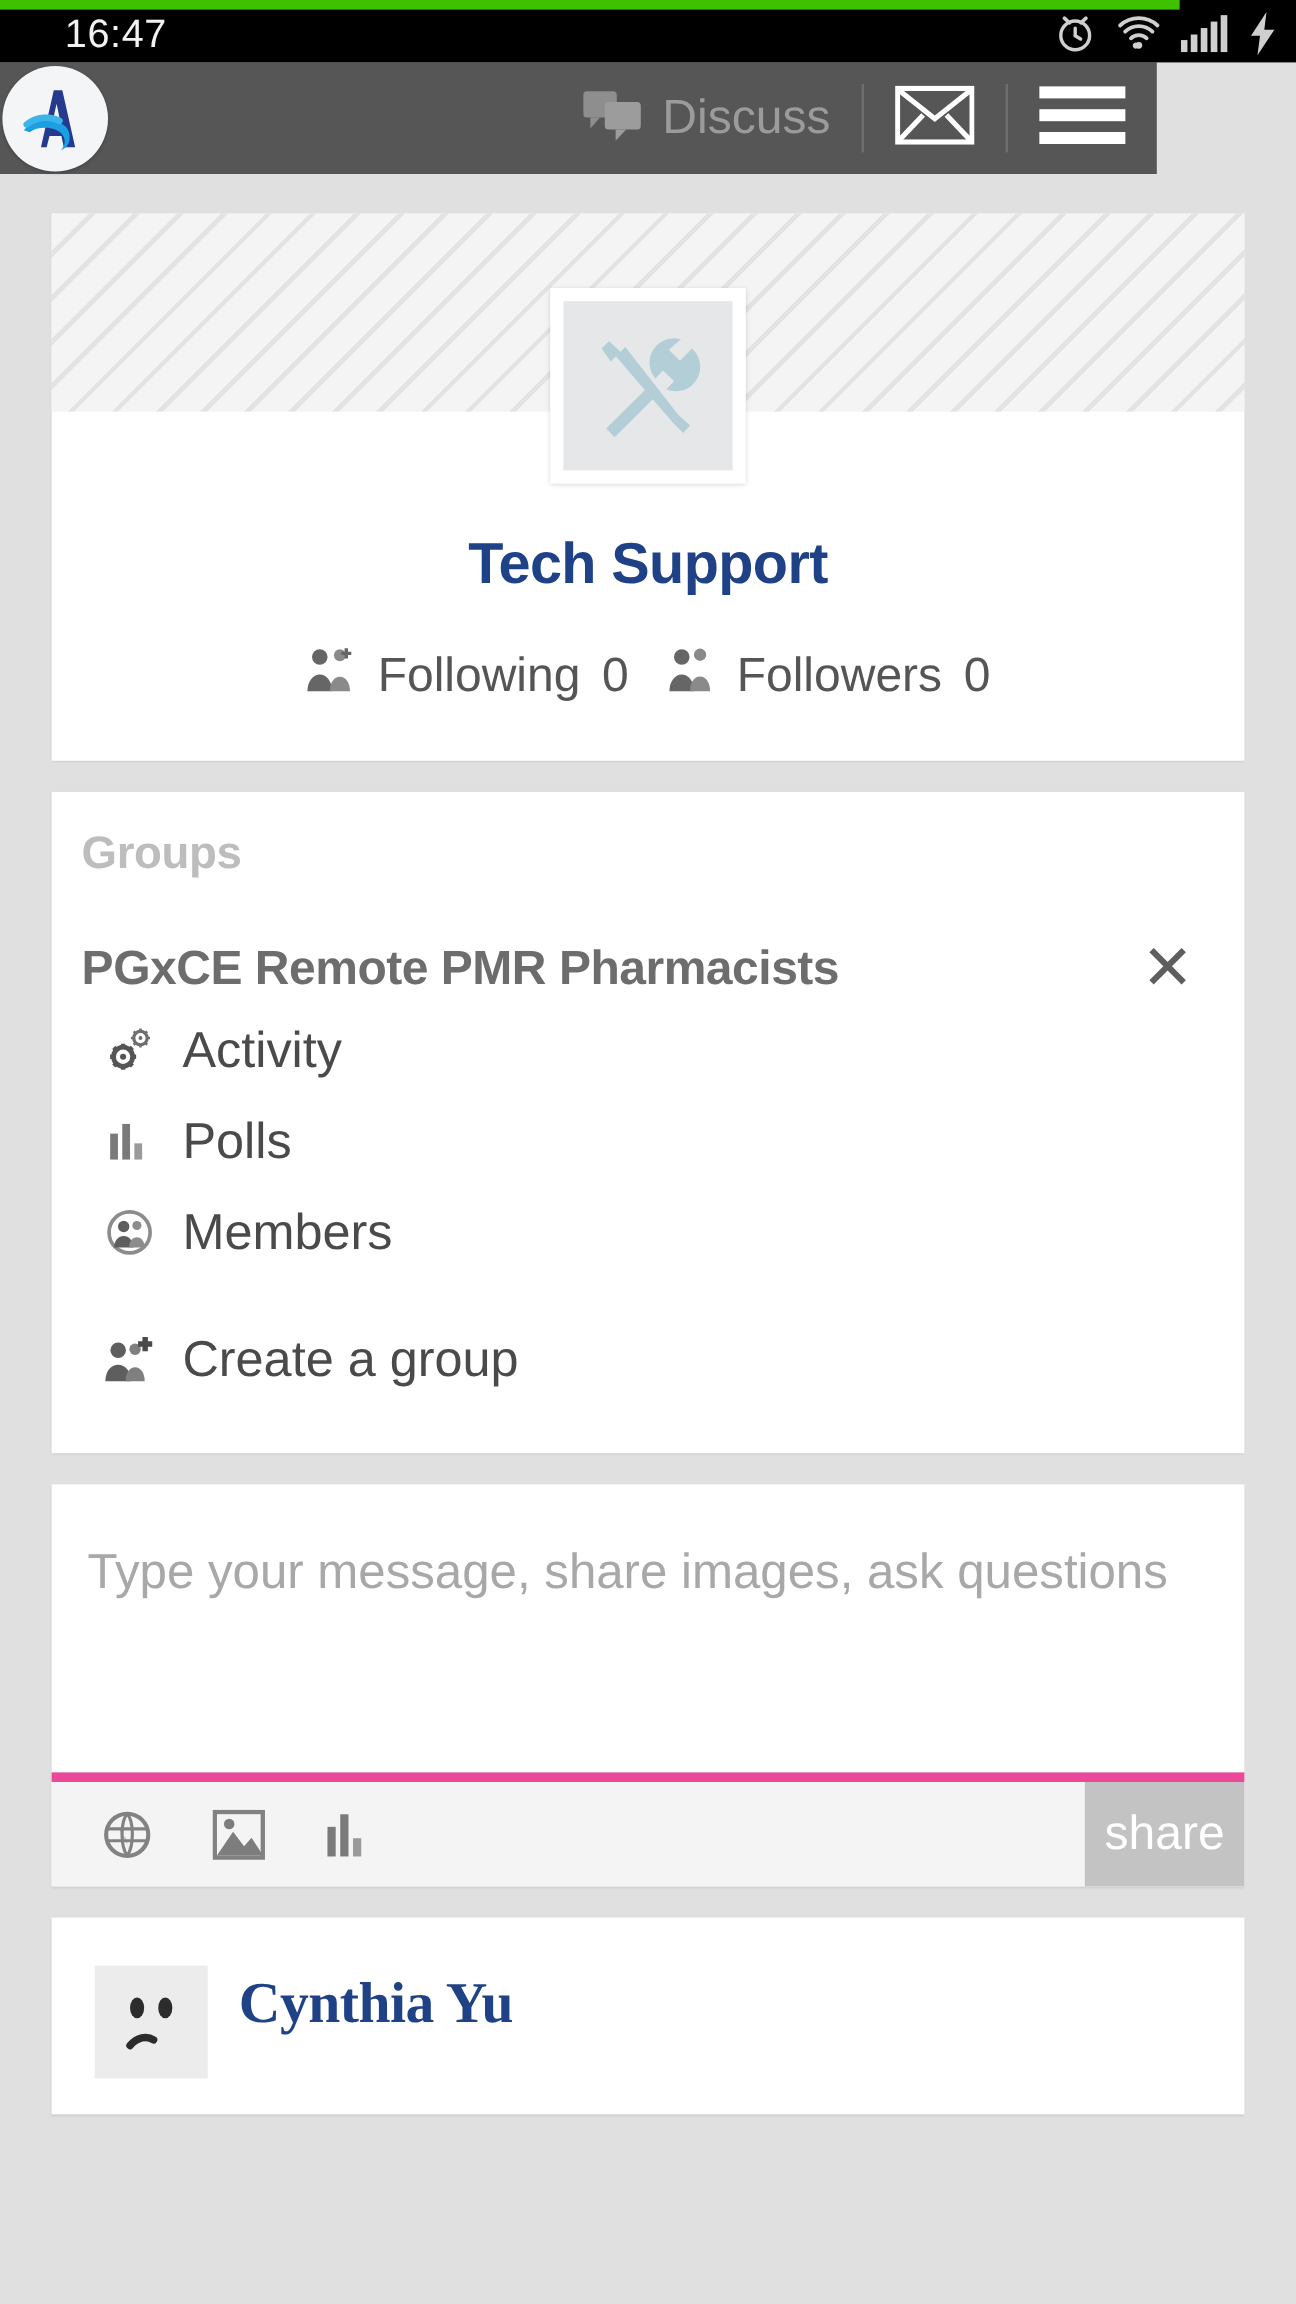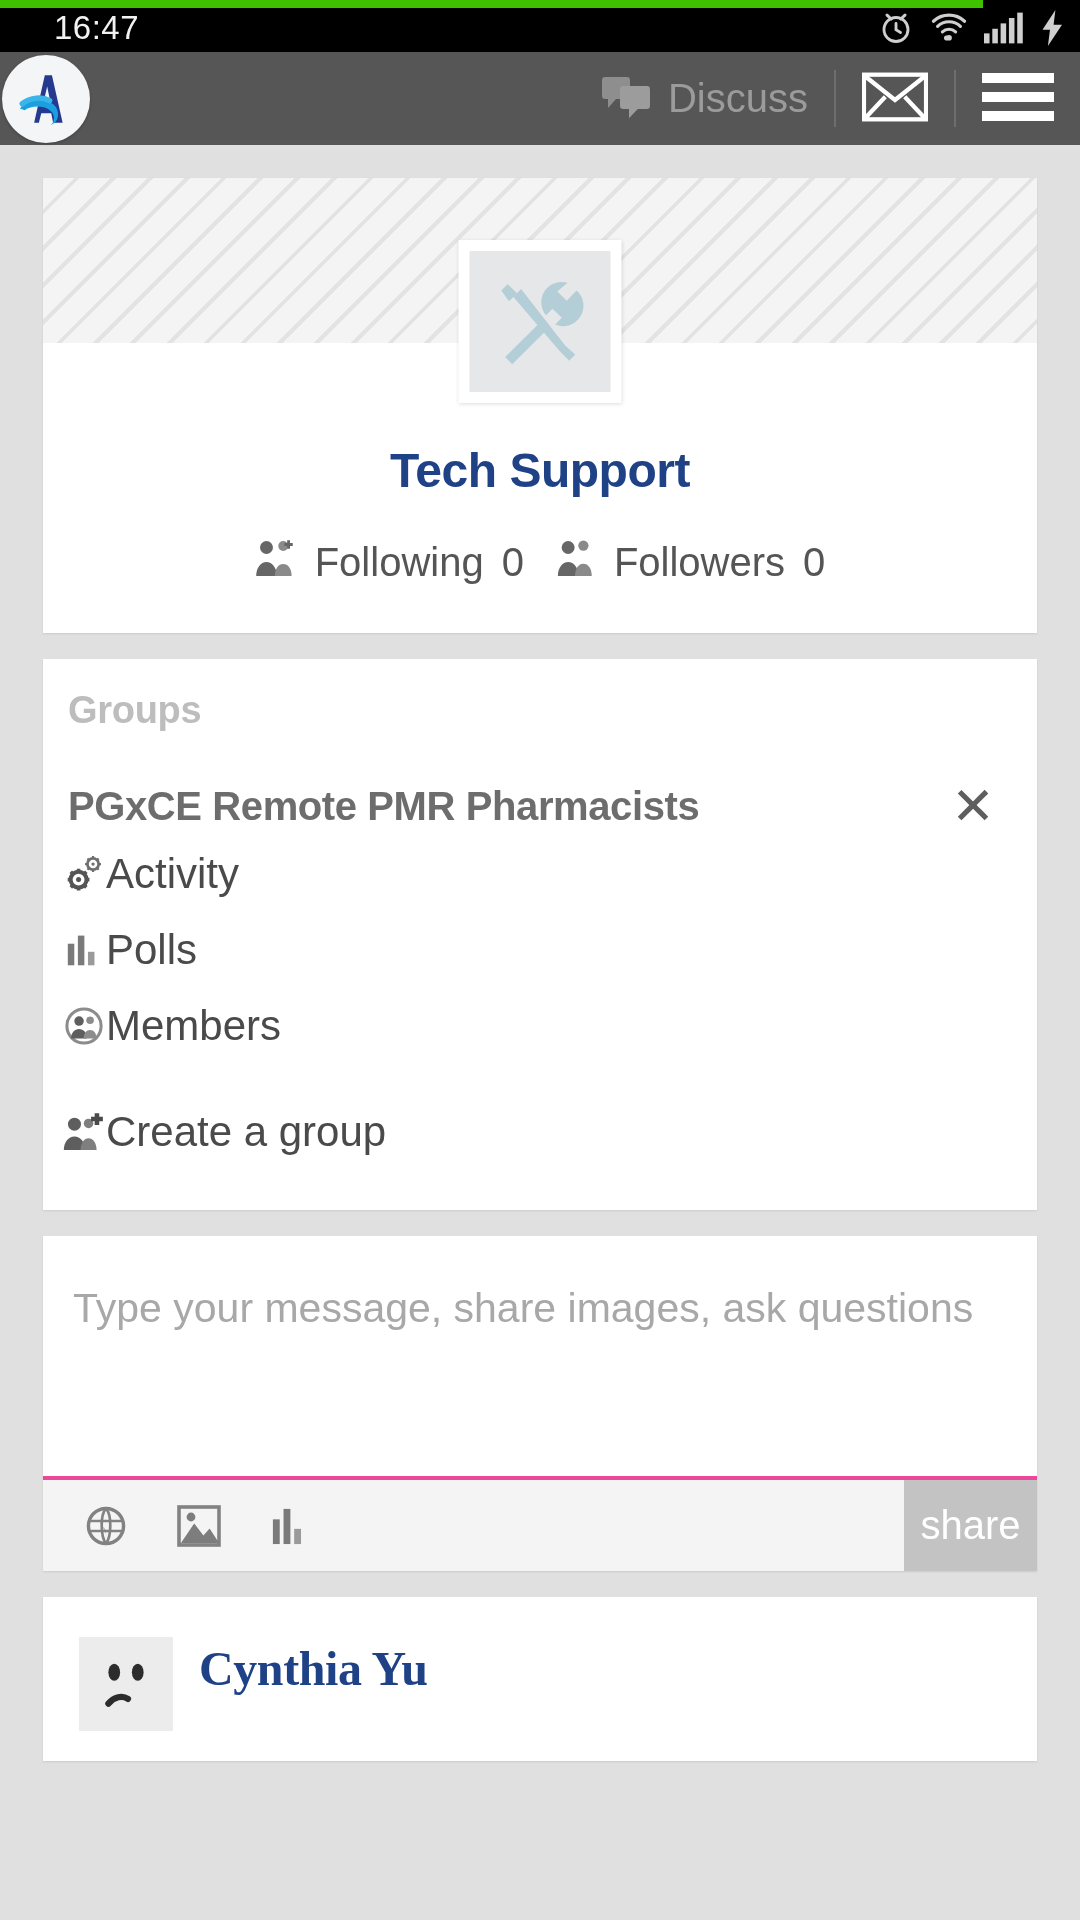--- a/index.html
+++ b/index.html
@@ -57,21 +57,21 @@
     align-items: center;
     gap: 16px;
     margin-top: 4px;
   }
   #status-icons svg { display: block; }
 
   
   #app-bar {
     position: absolute;
     top: 52px; left: 0;
-    width: 1080px;
+    width: 964px;
     height: 93px;
     background: #565656;
     display: flex;
     align-items: center;
     z-index: 20;
   }
   #brand-logo {
     width: 88px; height: 88px;
     border-radius: 50%;
     background: #f4f5f7;
@@ -209,21 +209,22 @@
     justify-content: center;
     color: #5e5e5e;
     font-size: 52px;
     line-height: 1;
     font-weight: 300;
     margin-right: 6px;
   }
   .nav-row {
     display: flex;
     align-items: center;
-    padding: 14px 25px 14px 19px;
+    gap: 22px;
+    padding: 14px 25px 14px 43px;
   }
   .nav-row.spaced { margin-top: 30px; }
   .nav-icon {
     width: 44px;
     display: flex;
     align-items: center;
     justify-content: center;
     flex: none;
   }
   .nav-label {
@@ -234,21 +235,21 @@
   
   #composer-card { margin-top: 26px; }
   #composer-text {
     padding: 46px 30px 52px 30px;
     color: #a8a8a8;
     font-size: 41px;
     line-height: 1.28;
     min-height: 240px;
   }
   #composer-toolbar {
-    border-top: 4px solid #ec4899;
+    border-top: 8px solid #ec4899;
     background: #f4f4f4;
     height: 95px;
     display: flex;
     align-items: stretch;
   }
   #composer-tools {
     display: flex;
     align-items: center;
     gap: 50px;
     padding-left: 42px;

